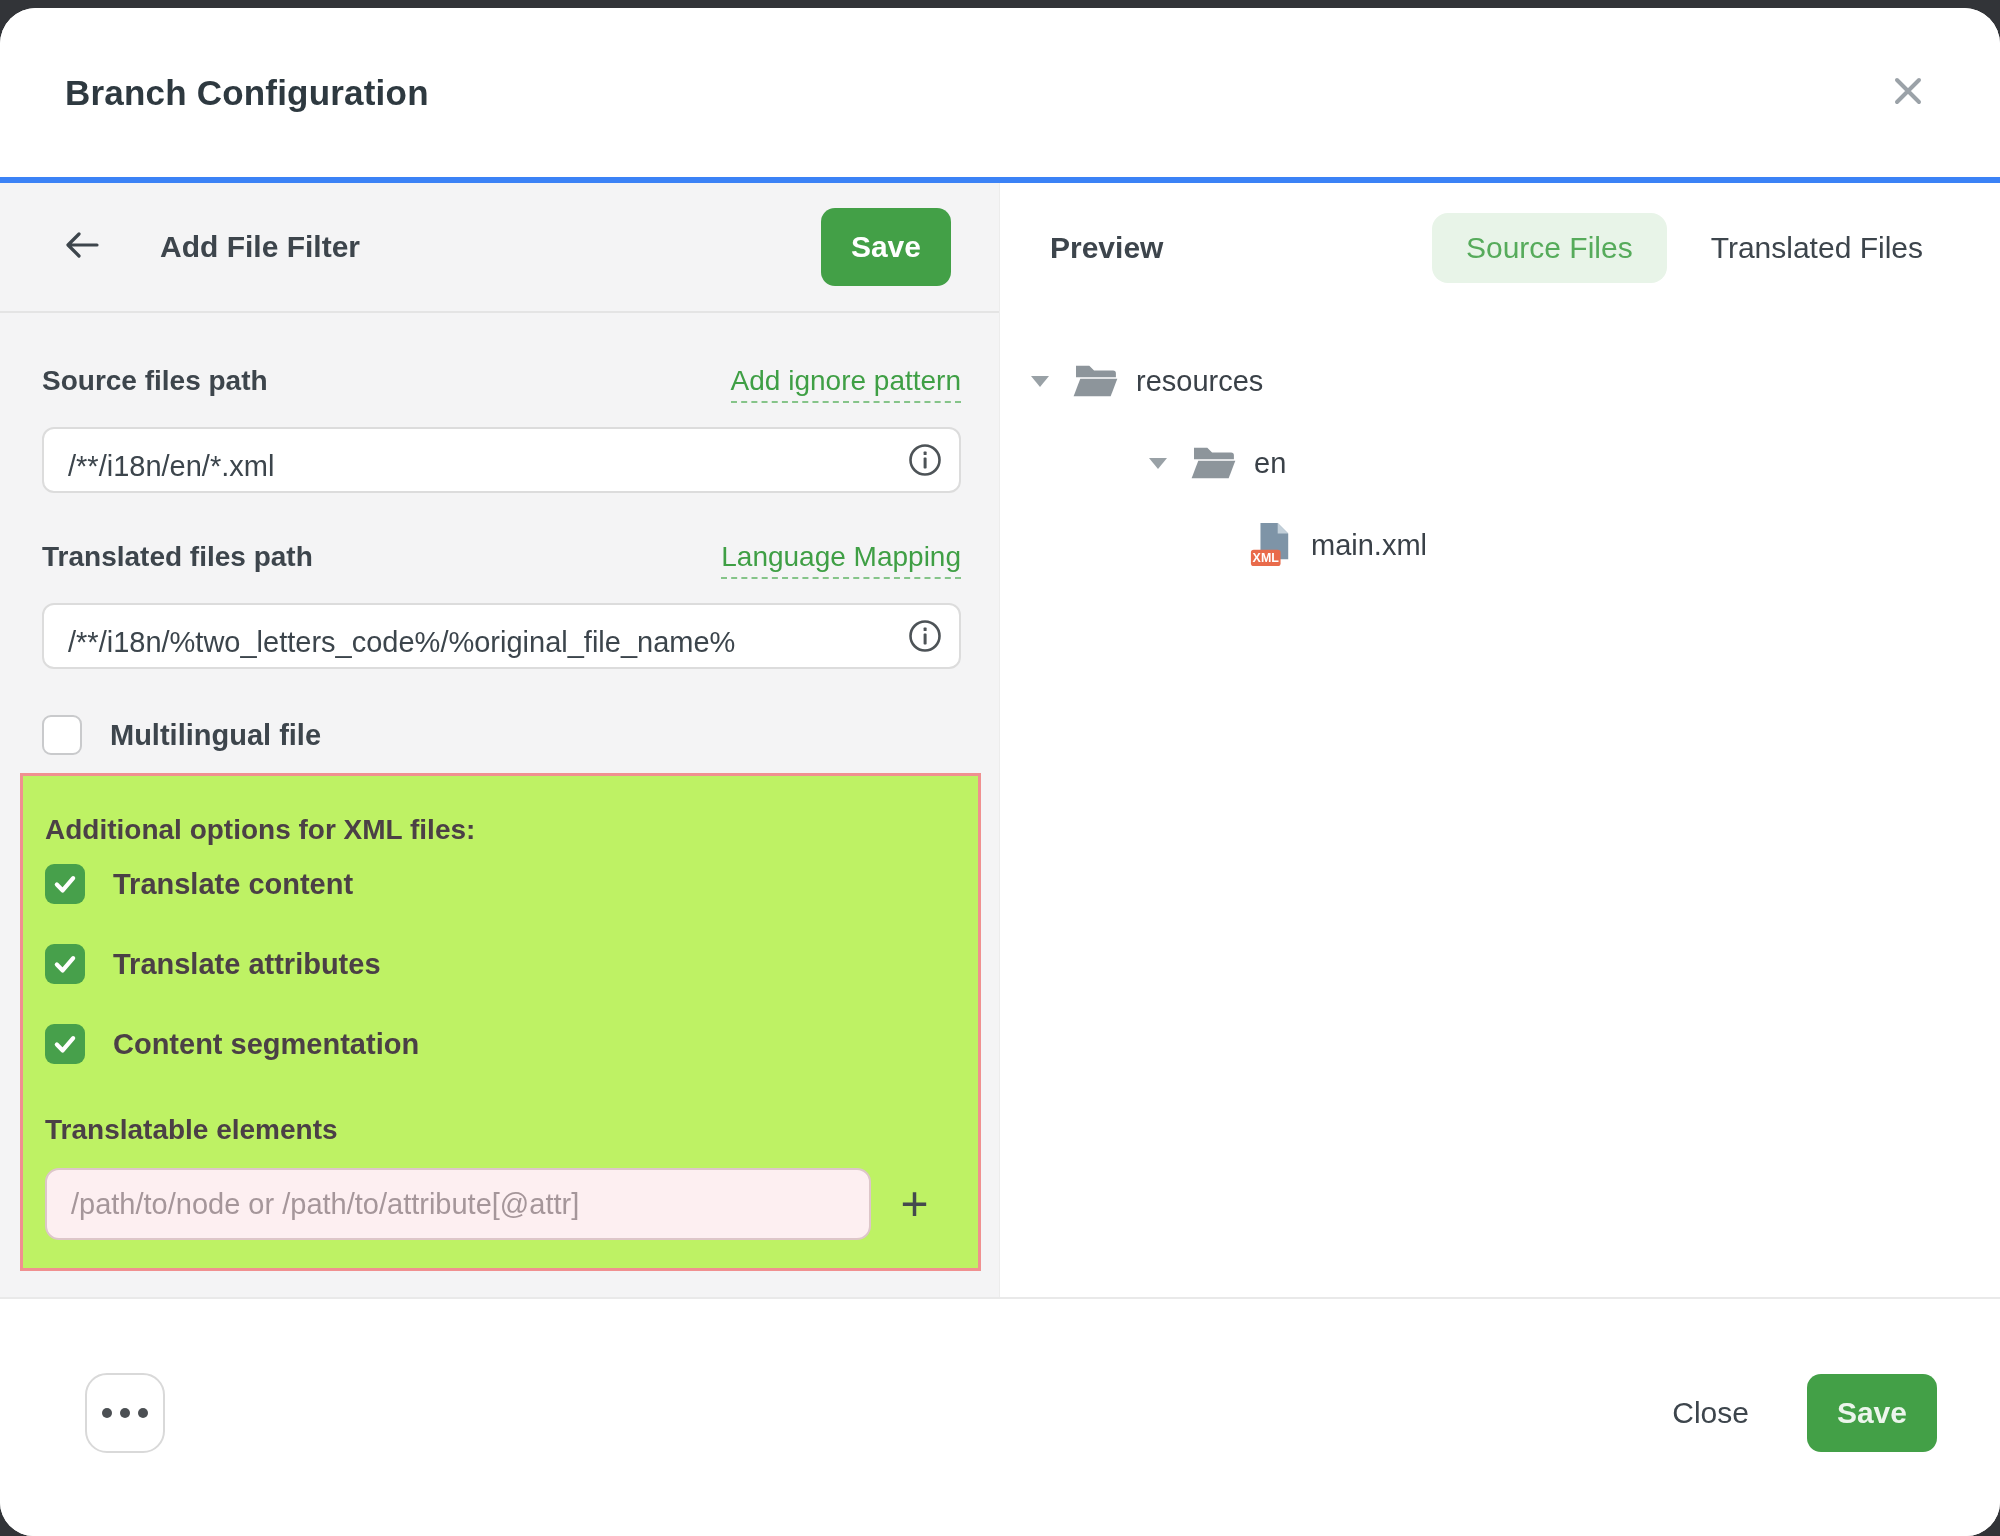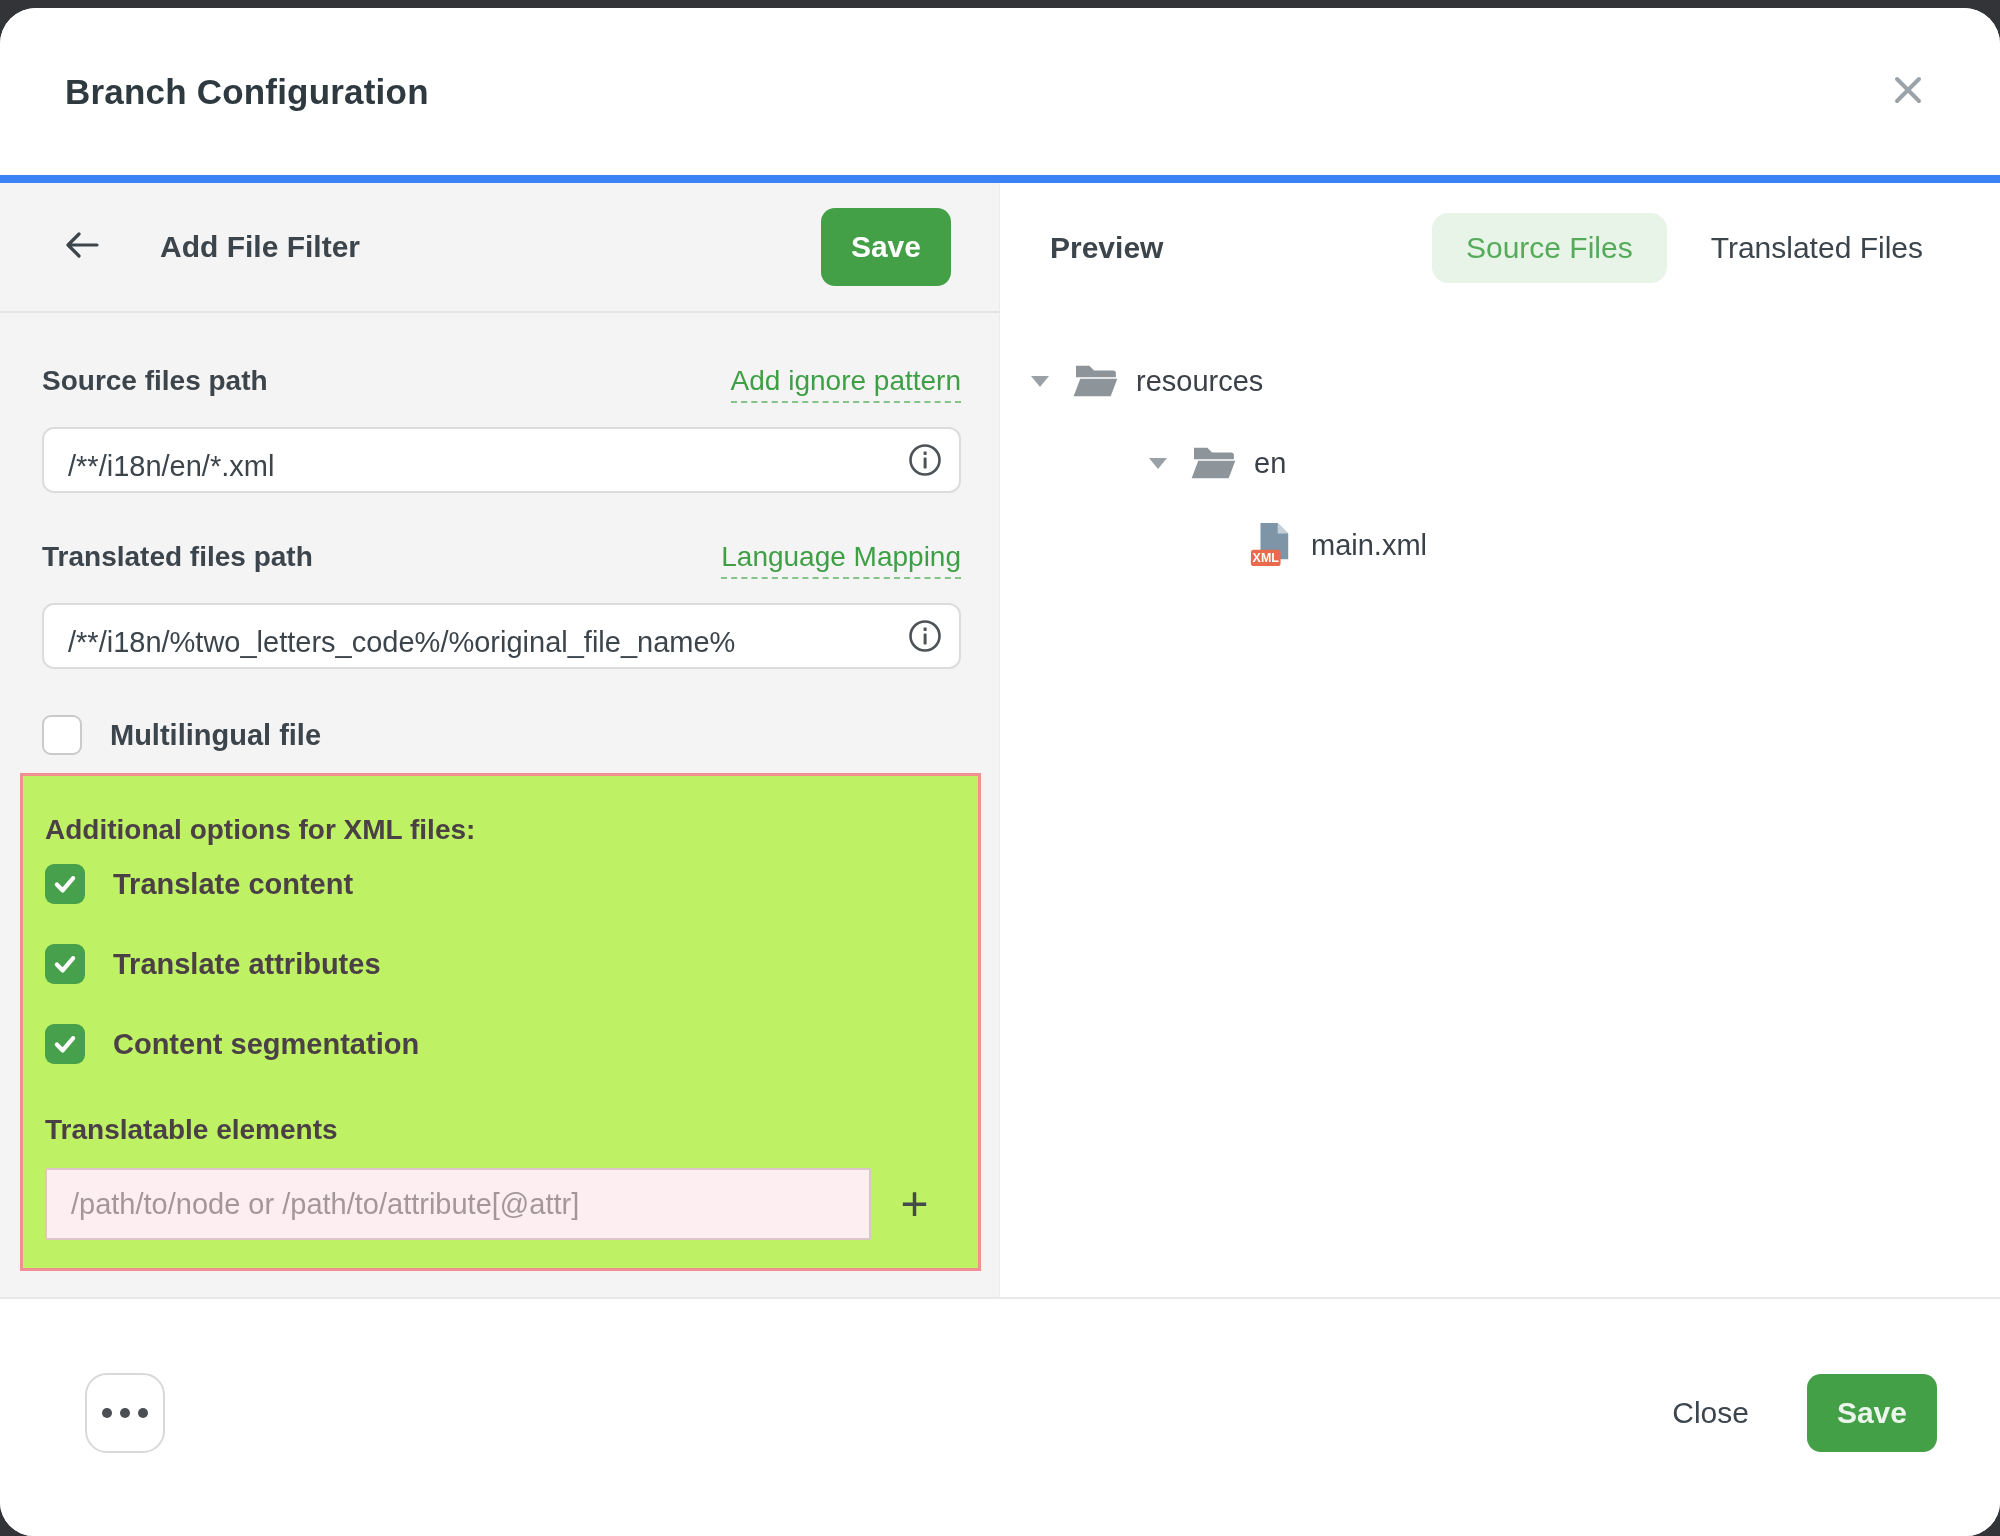--- a/index.html
+++ b/index.html
@@ -6,21 +6,21 @@
   html,body { width:2000px; height:1536px; overflow:hidden; }
   body { background:#323438; font-family:"Liberation Sans", sans-serif; color:#3f474e; position:relative; }
 
   .dialog { position:absolute; left:0; right:0; top:8px; bottom:0;
             background:#fff; border-radius:36px 36px 34px 34px; overflow:hidden;
             display:flex; flex-direction:column; }
 
   
   .dlg-header { height:175px; flex:0 0 175px; display:flex; align-items:center;
                 justify-content:space-between; padding:0 70px 0 65px;
-                border-bottom:8px solid #3b82f6; background:#fff; }
+                border-bottom:6px solid #3b82f6; background:#fff; }
   .dlg-title { font-size:35px; font-weight:600; color:#2e3940; letter-spacing:.2px; }
   .close-btn { width:44px; height:44px; display:flex; align-items:center; justify-content:center; cursor:pointer; }
 
   
   .dlg-main { flex:1 1 auto; display:flex; min-height:0; }
   .left-panel { width:1000px; flex:0 0 1000px; background:#f4f4f5; display:flex; flex-direction:column; border-right:1px solid #ececec; }
   .right-panel { flex:1; background:#fff; display:flex; flex-direction:column; }
 
   
   .lp-header { height:130px; flex:0 0 130px; display:flex; align-items:center;
@@ -52,21 +52,21 @@
 
   
   .pink-box { margin:18px 18px 0 20px; border:3px solid #f09090; background:#bef264;
               padding:24px 20px 28px 22px; }
   .pink-box .field-label, .pink-box .check-label { color:#4b4046; }
   .pink-heading { font-size:28px; font-weight:700; color:#4b4046; margin-top:14px; }
   .pink-box .check-row { margin:40px 0 0 0; }
   .pink-box .check-row.first { margin-top:18px; }
   .translatable-label { margin-top:50px; font-size:28px; font-weight:700; color:#4b4046; }
   .tr-row { display:flex; align-items:center; margin-top:22px; }
-  .pink-input { width:826px; height:72px; background:#fdeff1; border:2px solid #ddc6c9; border-radius:2px;
+  .pink-input { width:826px; height:72px; background:#fdeff1; border:2px solid #ddc6c9; border-radius:14px;
                 padding:0 24px; font-size:29px; color:#a5969a; font-family:"Liberation Sans",sans-serif; outline:none; }
   .pink-input::placeholder { color:#a5969a; opacity:1; }
   .plus-btn { flex:1; text-align:center; font-size:48px; font-weight:400; color:#454a4e;
               background:none; border:none; cursor:pointer; line-height:1;
               font-family:"Liberation Sans",sans-serif; }
 
   
   .rp-header { height:130px; flex:0 0 130px; display:flex; align-items:center; padding:0 77px 0 50px; }
   .rp-title { font-size:30px; font-weight:700; color:#3d454c; }
   .tabs { margin-left:auto; display:flex; align-items:center; gap:44px; }

